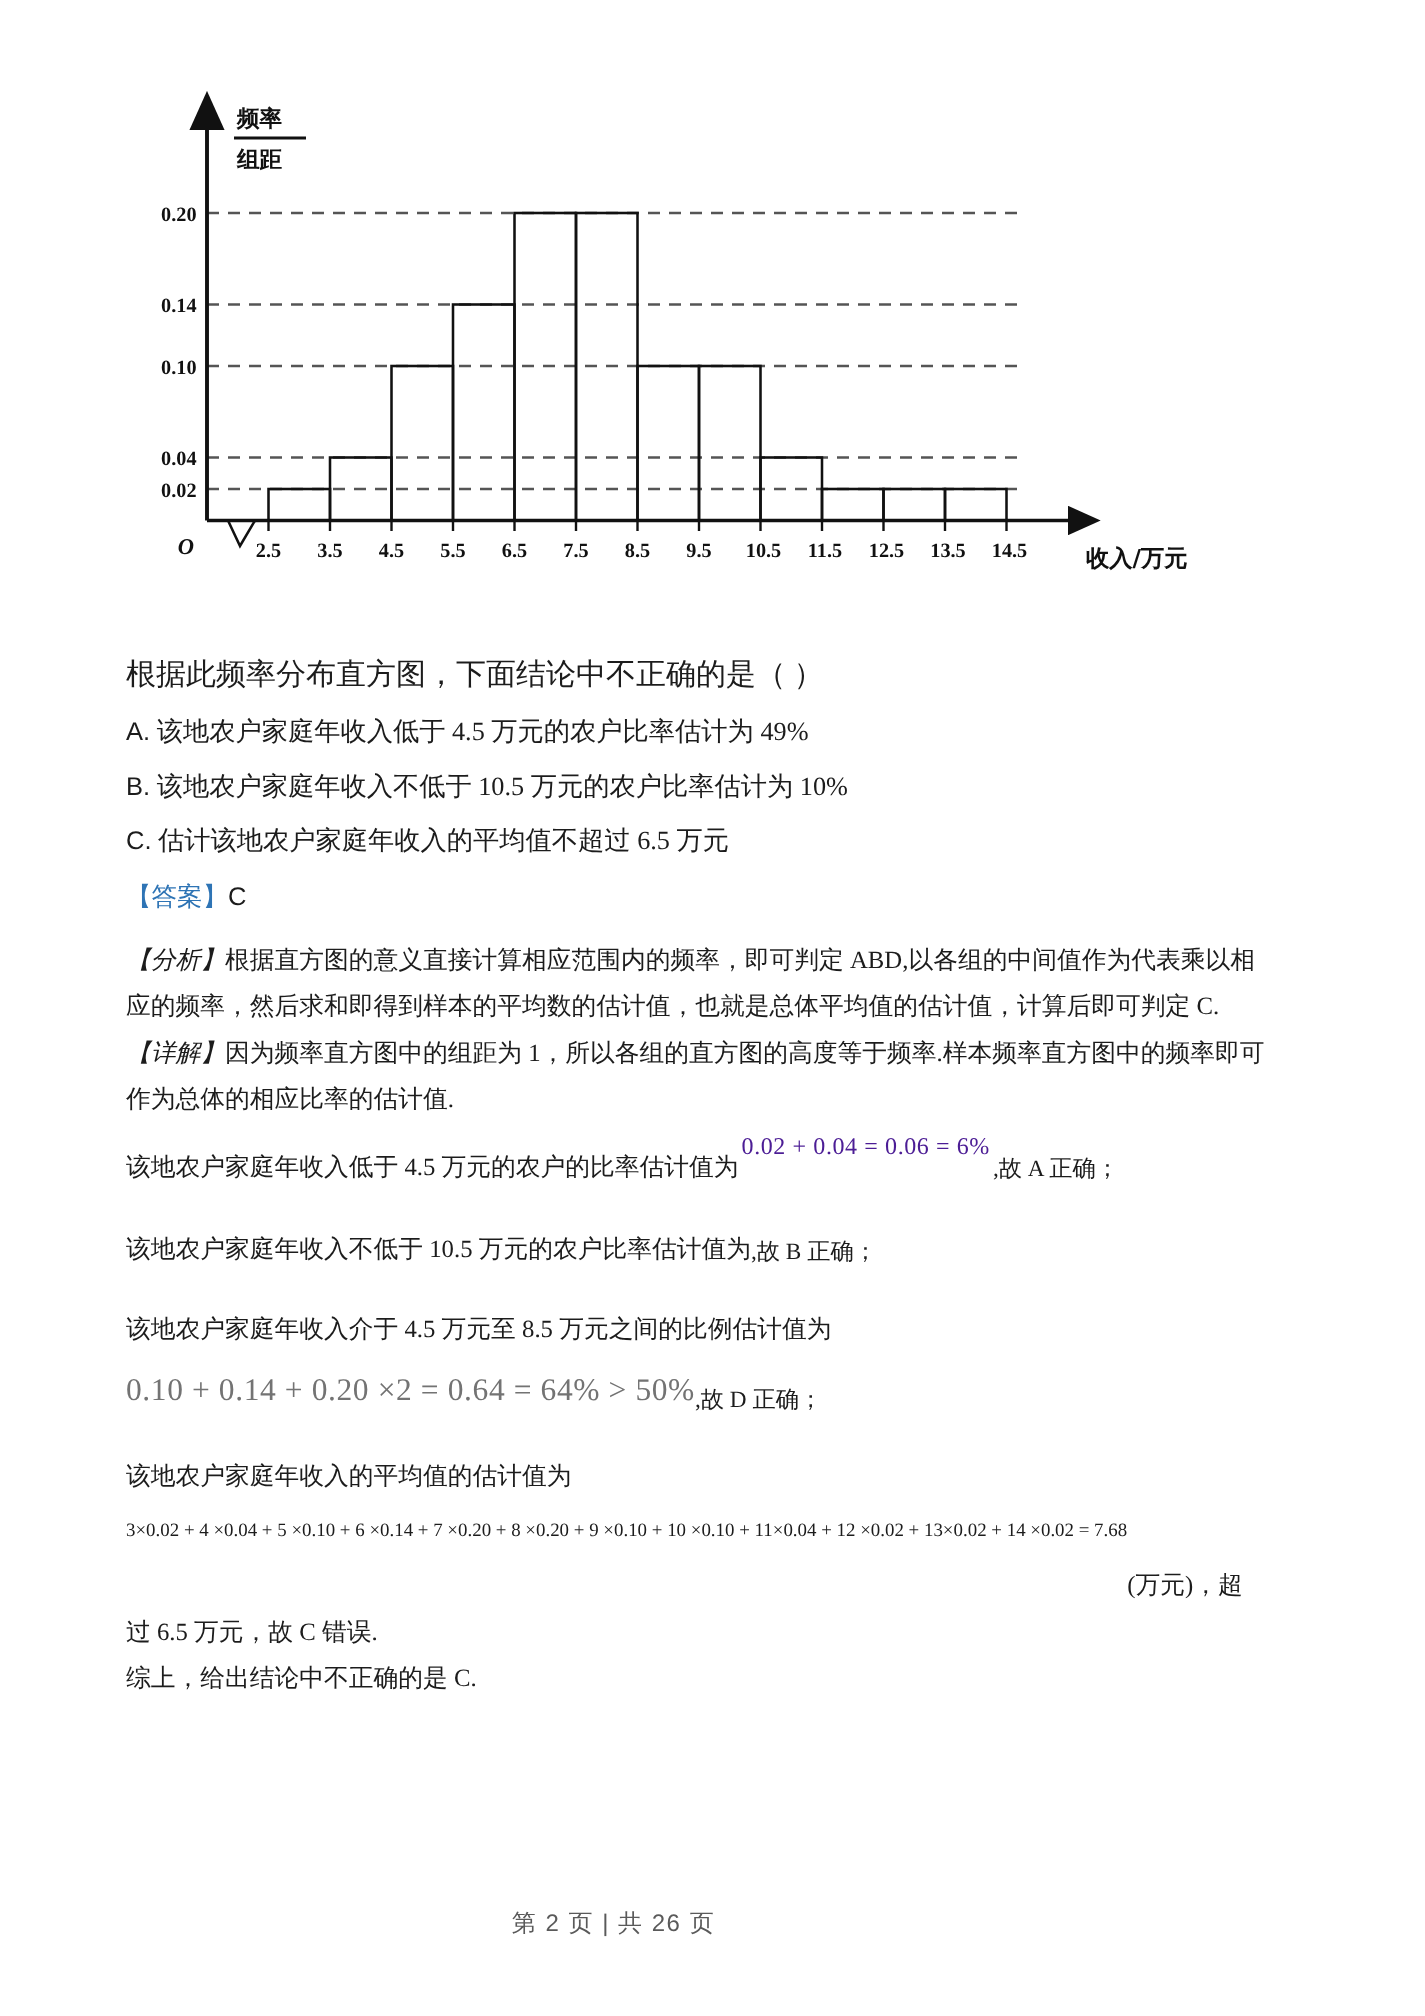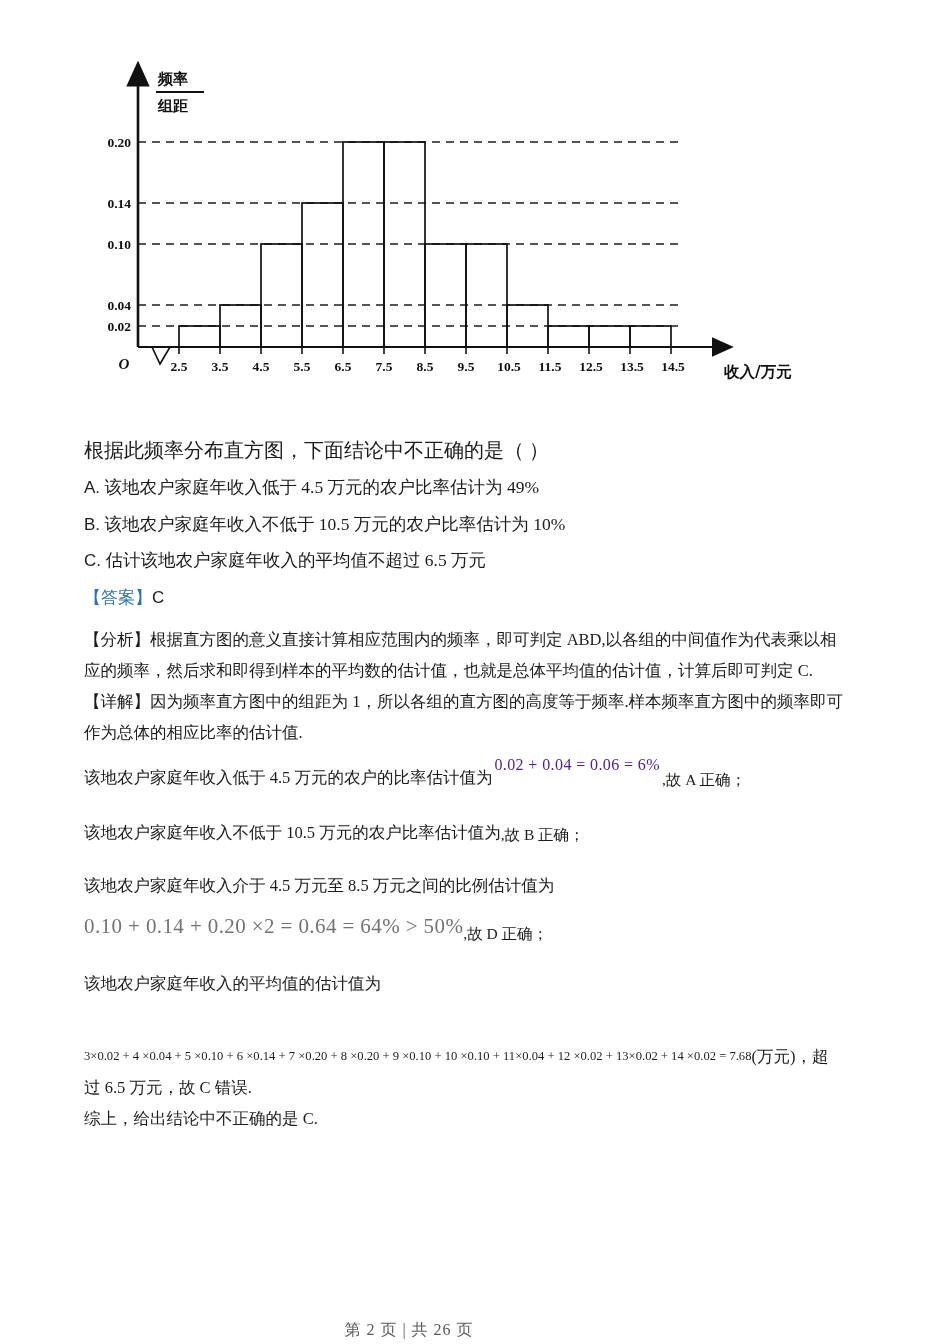--- a/index.html
+++ b/index.html
@@ -73,26 +73,26 @@
     font-family: "Liberation Sans", sans-serif;
     color: #1c1c1c;
     font-size: 17px;
   }
   .para {
     font-size: 16.5px;
     line-height: 31px;
     color: #1c1c1c;
     margin: 0;
   }
-  .para .lbl { font-weight: normal; }
+  .para .lbl { font-weight: normal; font-style: italic; }
 
   
   .mixrow {
     display: flex;
-    align-items: flex-end;
+    align-items: flex-start;
     font-size: 16.5px;
     line-height: 31px;
     color: #1c1c1c;
     white-space: nowrap;
   }
   .mixrow .lead { }
   .formula {
     font-family: Liberation Serif, serif;
     font-size: 16px;
     letter-spacing: .4px;
@@ -119,26 +119,26 @@
     letter-spacing: 0px;
     color: #1c1c1c;
     white-space: nowrap;
   }
   .unitnote { font-size: 16.5px; margin-top: 36px; }
 
   
   .footer {
     position: absolute;
     left: 0;
-    top: 1320px;
+    top: 1272px;
     width: 818px;
     text-align: center;
     font-size: 16px;
     color: #5a5a5a;
-    font-family: Liberation Serif, serif;
+    font-family: Liberation Sans, sans-serif;
     letter-spacing: 1px;
   }
 </style>
 </head>
 <body>
 
 <div class="page">
 
   <div class="figure">
     <svg class="chart-svg" width="740" height="340" viewBox="0 0 740 340">

